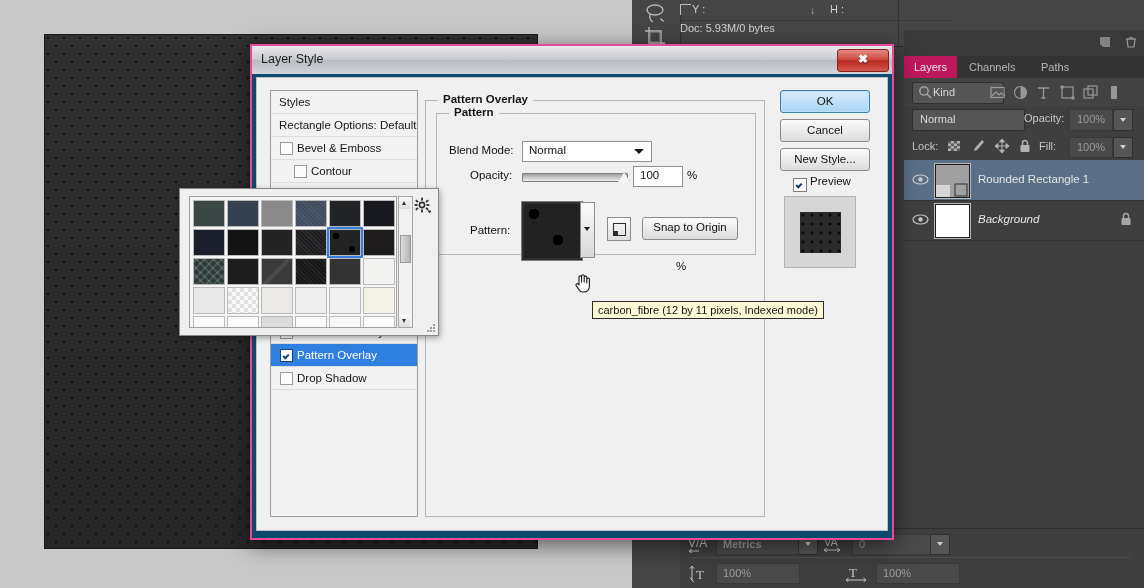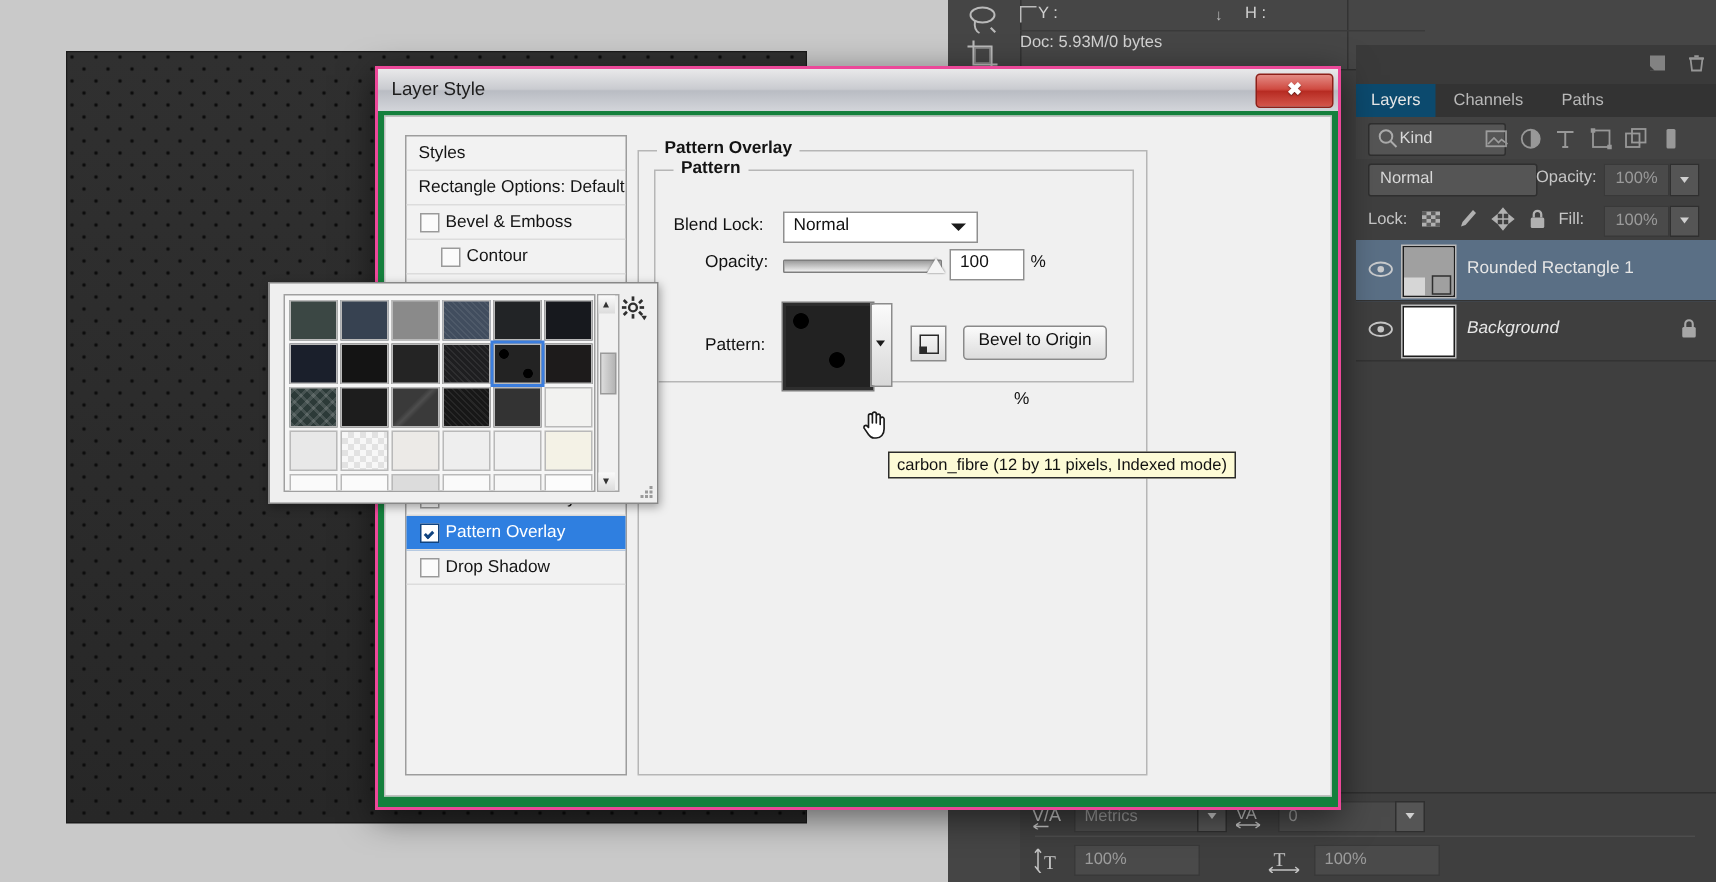--- a/index.html
+++ b/index.html
@@ -40,21 +40,21 @@
   #doc-info{position:absolute;left:48px;top:22px;color:#d2d2d2;font-size:11px;}
   #divider-v{position:absolute;left:266px;top:0;width:1px;height:46px;background:#333;}
 
   
   #layers-panel{position:absolute;left:272px;top:30px;width:240px;height:558px;background:#3f3f3f;}
   #panel-headerbar{position:absolute;left:0;top:0;width:240px;height:26px;background:#3a3a3a;}
   #panel-hdr-icons{position:absolute;right:6px;top:5px;display:flex;gap:12px;}
   .hdr-ico{width:14px;height:14px;opacity:.75;}
   #tabs{position:absolute;left:0;top:26px;width:240px;height:22px;background:#333;}
   .ps-tab{position:absolute;top:0;height:22px;line-height:22px;padding:0 10px;font-size:11px;color:#b9b9b9;}
-  .ps-tab.active{background:#0c4a6e;color:#e7e7e7;}
+  .ps-tab.active{background:#be185d;color:#e7e7e7;}
   #filter-row{position:absolute;left:0;top:48px;width:240px;height:28px;background:#434343;}
   #kind-select{position:absolute;left:8px;top:4px;width:70px;height:20px;background:#555;border:1px solid #2f2f2f;border-radius:2px;color:#d8d8d8;font-size:11px;line-height:19px;padding-left:20px;}
   .filter-ico{position:absolute;top:6px;width:17px;height:17px;opacity:.7;}
   #blend-row{position:absolute;left:0;top:76px;width:240px;height:26px;}
   #blend-select{position:absolute;left:8px;top:3px;width:104px;height:20px;background:#555;border:1px solid #2f2f2f;border-radius:2px;color:#d9d9d9;font-size:11px;line-height:19px;padding-left:7px;}
   #opacity-label{position:absolute;left:120px;top:6px;font-size:11px;color:#c6c6c6;}
   #opacity-value{position:absolute;left:165px;top:3px;width:42px;height:20px;background:#4a4a4a;border:1px solid #393939;color:#9a9a9a;font-size:11px;line-height:19px;text-align:center;}
   #opacity-arrow{position:absolute;left:209px;top:3px;width:18px;height:20px;background:#555;border:1px solid #2f2f2f;}
   #lock-row{position:absolute;left:0;top:102px;width:240px;height:28px;}
   #lock-label{position:absolute;left:8px;top:8px;font-size:11px;color:#c6c6c6;}
@@ -91,21 +91,21 @@
     border-bottom:1px solid #a9abb1;
   }
   #dialog-title{position:absolute;left:9px;top:6px;font-size:12.5px;color:#1d1d1d;}
   #close-button{
     position:absolute;right:3px;top:3px;width:50px;height:21px;border-radius:3px;
     background:linear-gradient(#e48b84,#cf4a41 45%,#b72b22 52%,#d3564b);
     border:1px solid #8d2019;cursor:pointer;
   }
   #close-button .x{position:absolute;left:0;right:0;top:2px;text-align:center;font-size:12px;color:#fff;font-weight:bold;text-shadow:0 1px 1px rgba(0,0,0,.5);}
 
-  #dialog-body{position:absolute;left:0;top:28px;width:640px;height:464px;background:#15803d;}
+  #dialog-body{position:absolute;left:0;top:28px;width:640px;height:464px;background:#0c4a6e;}
   #dialog-inner{position:absolute;left:4px;top:3px;width:630px;height:452px;border:1px solid #c0c0c0;background:#f0f0f0;}
 
   
   #styles-list{position:absolute;left:13px;top:12px;width:146px;height:425px;background:#f2f2f2;border:1px solid #9d9d9d;}
   .style-item{position:relative;height:22px;border-bottom:1px solid #dcdcdc;font-size:11.5px;color:#151515;line-height:22px;}
   .style-item .txt{position:absolute;left:26px;top:0;}
   .style-item.plain .txt{left:8px;}
   .style-item.sub .txt{left:40px;}
   .style-item.selected{background:#2f7fe0;color:#fff;}
   .scheck{position:absolute;left:9px;top:5px;width:11px;height:11px;background:#fbfbfb;border:1px solid #9a9a9a;}
@@ -379,21 +379,21 @@
     </div>
 
     <div id="char-panel">
       <div class="char-row" style="top:2px;">
         <span class="cg" style="left:8px;top:4px;">
           <svg width="22" height="18" viewBox="0 0 22 18">
               <text x="0" y="12" font-size="12" fill="#c4c4c4" font-family="Liberation Sans">V/A</text>
               <path d="M1 16 h10 M1 16 l3 -2 M1 16 l3 2" stroke="#c4c4c4" stroke-width="1" fill="none"></path>
             </svg>
         </span>
-        <div class="cfield" style="left:36px;top:3px;width:82px;">Metrics</div>
+        <div class="cfield" style="left:36px;top:3px;width:82px;font-weight:bold;">Metrics</div>
         <div class="carrow" style="left:118px;top:3px;">
           <span style="position:absolute;left:6px;top:7px;width:0;height:0;border-left:3px solid transparent;border-right:3px solid transparent;border-top:4px solid #d0d0d0;"></span>
         </div>
         <span class="cg" style="left:144px;top:4px;">
           <svg width="22" height="18" viewBox="0 0 22 18">
               <text x="0" y="11" font-size="11" fill="#c4c4c4" font-family="Liberation Sans">VA</text>
               <path d="M0 15 h16 M0 15 l3 -2 M0 15 l3 2 M16 15 l-3 -2 M16 15 l-3 2" stroke="#c4c4c4" stroke-width="1" fill="none"></path>
             </svg>
         </span>
         <div class="cfield" style="left:172px;top:3px;width:78px;">0</div>
@@ -488,21 +488,21 @@
           </div>
       </div>
 
       <div id="content-pane">
         <div class="group" id="grp-overlay">
           <span class="legend">Pattern Overlay</span>
 
           <div class="group" id="grp-pattern">
             <span class="legend">Pattern</span>
 
-            <span class="flabel" style="left:12px;top:30px;">Blend Lock:</span>
+            <span class="flabel" style="left:12px;top:30px;">Blend Mode:</span>
             <div class="ctl" id="blend-mode-box">
               <span class="val">Normal</span>
               <span class="caret"></span>
             </div>
 
             <span class="flabel" style="left:33px;top:55px;">Opacity:</span>
             <div class="ctl" id="opacity-slider">
               <span class="track"></span>
               <span class="knob"></span>
             </div>
@@ -515,28 +515,38 @@
             <div class="ctl" id="pattern-swatch-btn">
               <span class="cfibre"></span>
             </div>
             <div class="ctl" id="pattern-swatch-arrow">
               <span class="caret"></span>
             </div>
             <div class="ctl" id="new-pattern-btn">
               <span class="ico"></span>
             </div>
             <div class="ctl" id="snap-origin-btn">
-              <span class="lab">Bevel to Origin</span>
+              <span class="lab">Snap to Origin</span>
             </div>
           </div>
 
           <span class="flabel" id="scale-percent">%</span>
         </div>
       </div>
 
+      <div id="btn-col">
+        <div class="dbtn" id="ok-button">OK</div>
+        <div class="dbtn" id="cancel-button">Cancel</div>
+        <div class="dbtn" id="new-style-button">New Style...</div>
+        <span id="preview-check"></span>
+        <span id="preview-label">Preview</span>
+        <div id="preview-box">
+          <div id="preview-thumb"></div>
+        </div>
+      </div>
 
     </div>
   </div>
 </div>
 
 <div id="pattern-picker">
   <div id="picker-grid-wrap">
     <div id="picker-grid">
         <div class="sw" style="background: rgb(59, 71, 68);"></div>
         <div class="sw" style="background: rgb(55, 66, 81);"></div>

